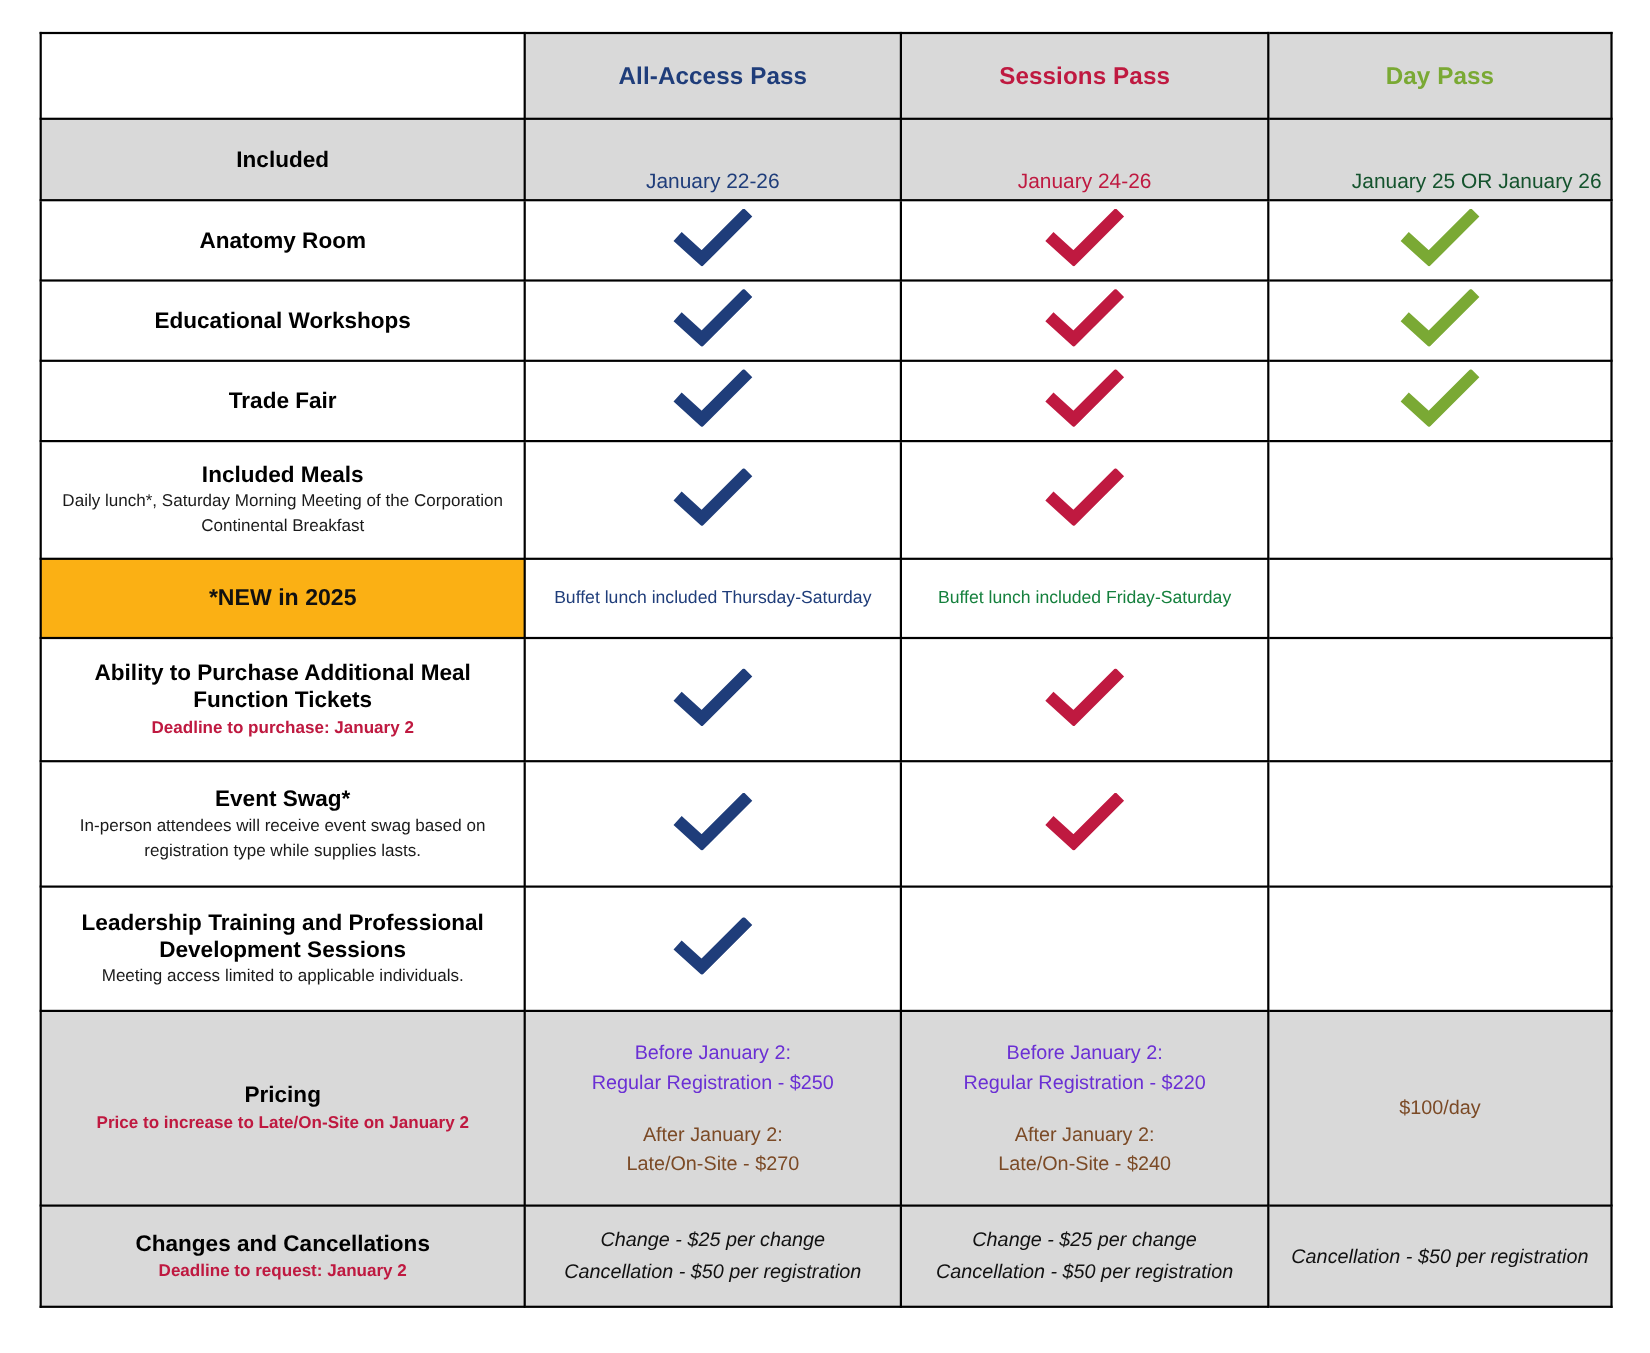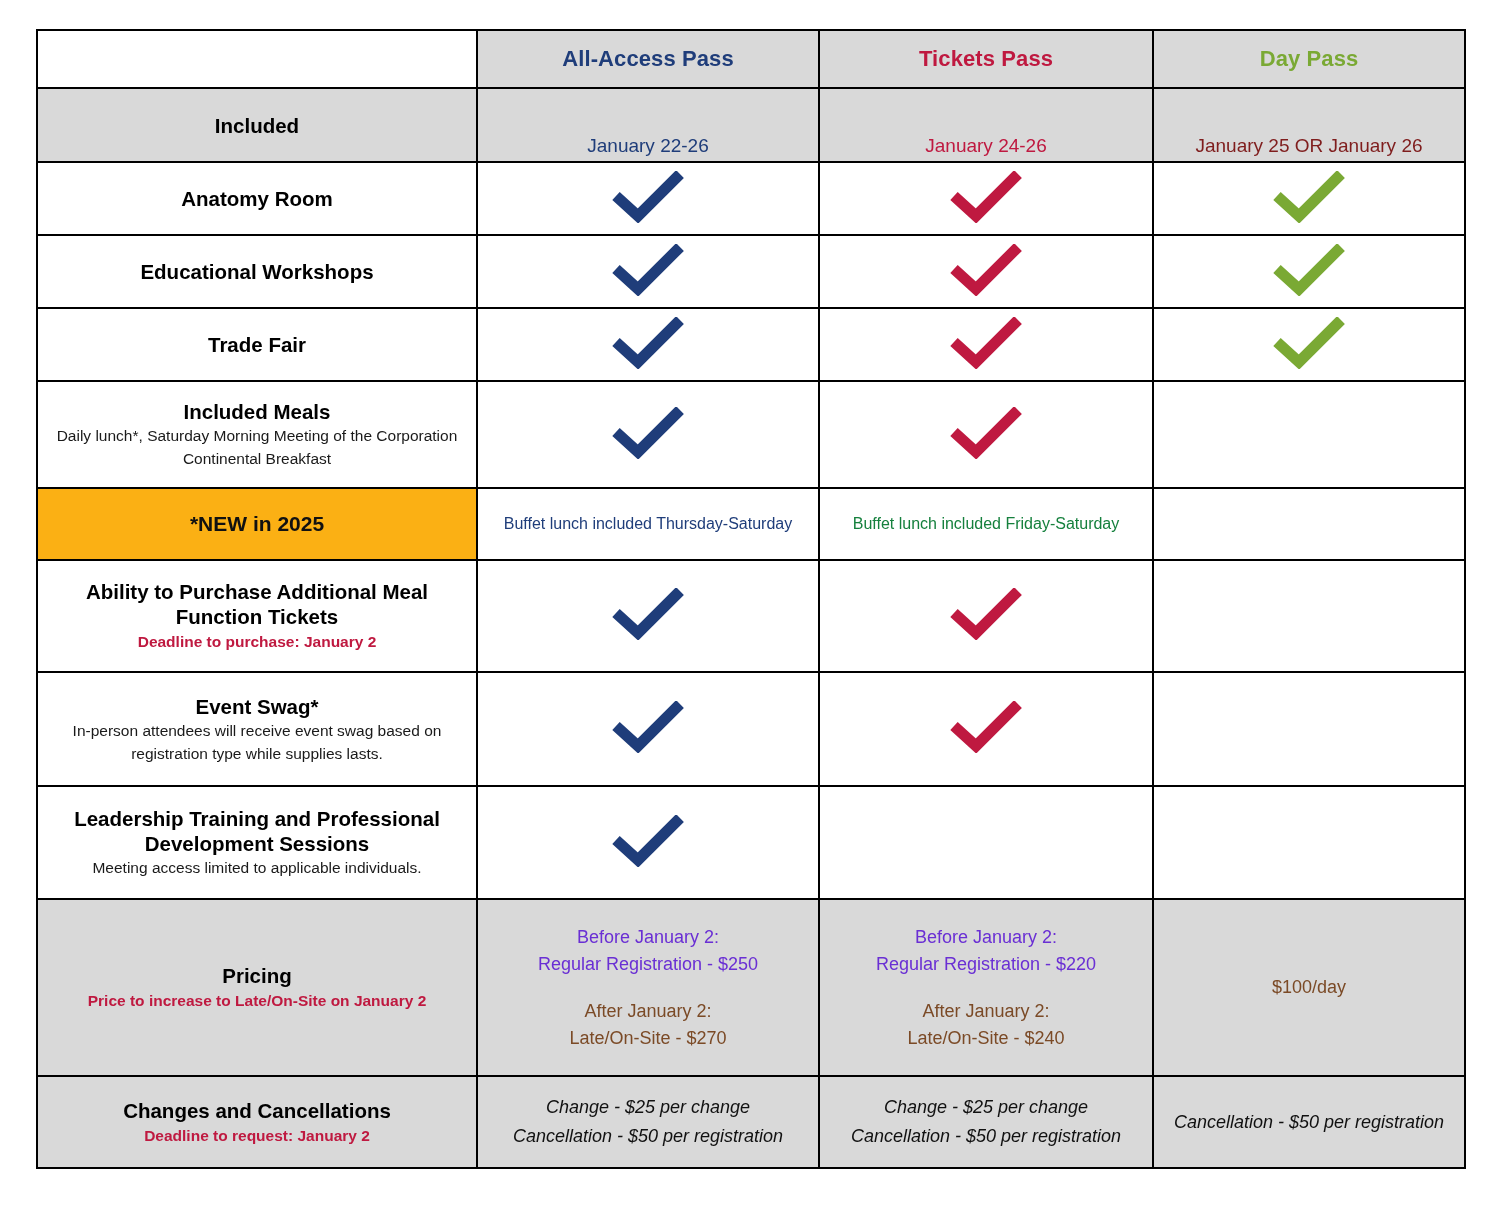--- a/index.html
+++ b/index.html
@@ -55,21 +55,21 @@
     font-weight: bold;
     letter-spacing: .1px;
   }
   .hdr.all   { color: #1f3d7a; }
   .hdr.wknd  { color: #bf1940; }
   .hdr.day   { color: #7aa934; }
 
   .datetext { font-size: 19px; margin-top: 42px; }
   .datetext.all  { color: #1f3d7a; }
   .datetext.wknd { color: #bf1940; }
-  .datetext.day  { color: #7f1d1d; }
+  .datetext.day  { color: #14532d; text-align: right; }
 
   .rowtitle {
     font-size: 20.5px;
     font-weight: bold;
     color: #000;
     line-height: 1.22;
   }
 
   .rowsub {
     font-size: 15.5px;
@@ -127,27 +127,27 @@
 
   <table class="compare">
     <colgroup>
       <col class="c-label">
         <col class="c-all">
         <col class="c-wknd">
         <col class="c-day">
     </colgroup>
     <tbody>
 
-      <tr style="height:58px;">
+      <tr style="height:78px;">
         <td class="bg-white"></td>
         <td class="bg-grey">
           <div class="hdr all">All-Access Pass</div>
         </td>
         <td class="bg-grey">
-          <div class="hdr wknd">Tickets Pass</div>
+          <div class="hdr wknd">Sessions Pass</div>
         </td>
         <td class="bg-grey">
           <div class="hdr day">Day Pass</div>
         </td>
       </tr>
 
       <tr style="height:74px;">
         <td class="bg-grey">
           <div class="rowtitle">Included</div>
         </td>

